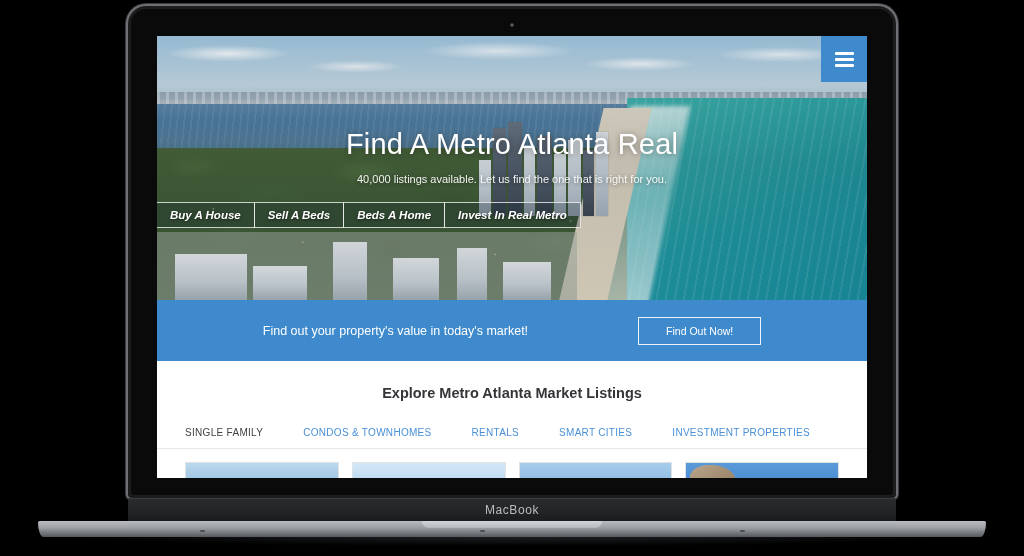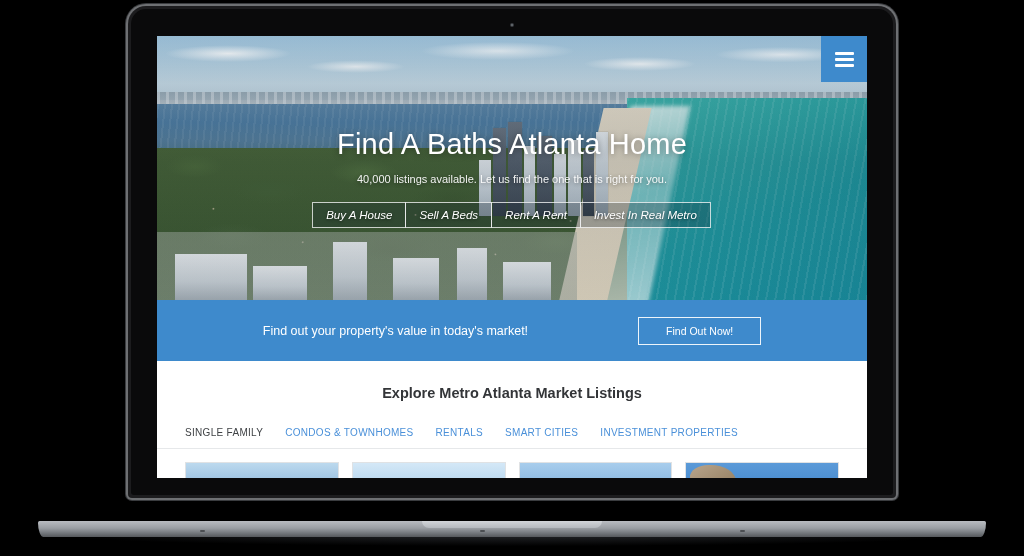--- a/index.html
+++ b/index.html
@@ -277,21 +277,22 @@
   .hero-sub {
     color: rgba(255,255,255,0.93);
     font-size: 11px;
     margin: 12px 0 17px 0;
     font-weight: 400;
     text-shadow: 0 1px 4px rgba(0,0,0,0.45);
   }
   .hero-actions {
     margin-top: 16px;
     display: flex;
-    justify-content: center;
+    justify-content: flex-start;
+    font-weight: bold;
   }
   .hero-btn {
     font-size: 11.5px;
     font-style: italic;
     color: #ffffff;
     padding: 6px 13px;
     border: 1px solid rgba(255,255,255,0.75);
     background: rgba(20,35,45,0.26);
     margin-left: -1px;
     cursor: pointer;
@@ -392,21 +393,21 @@
   }
   .listings-title {
     text-align: center;
     font-size: 14.5px;
     color: #333538;
     font-weight: 700;
     margin: 0;
   }
   .tabs {
     display: flex;
-    gap: 22px;
+    gap: 40px;
     padding: 0 28px;
     margin-top: 26px;
     border-bottom: 1px solid #e6e8ea;
     padding-bottom: 10px;
   }
   .tab {
     font-size: 10px;
     color: #4a90d9;
     letter-spacing: 0.3px;
     cursor: pointer;
@@ -486,26 +487,26 @@
 
       <div class="hero-scrim"></div>
 
       <div class="hamburger">
         <span></span>
         <span></span>
         <span></span>
       </div>
 
       <div class="hero-content">
-        <h1 class="hero-title">Find A Baths Atlanta Home</h1>
+        <h1 class="hero-title">Find A Metro Atlanta Real</h1>
         <p class="hero-sub">40,000 listings available. Let us find the one that is right for you.</p>
         <div class="hero-actions">
           <div class="hero-btn">Buy A House</div>
           <div class="hero-btn">Sell A Beds</div>
-          <div class="hero-btn">Rent A Rent</div>
+          <div class="hero-btn">Beds A Home</div>
           <div class="hero-btn">Invest In Real Metro</div>
         </div>
       </div>
 
     </div>
 
     <div class="cta">
       <div class="cta-text">Find out your property's value in today's market!</div>
       <div class="cta-btn">Find Out Now!</div>
     </div>
@@ -533,20 +534,23 @@
         </div>
         <div class="card c4">
           <div class="rock"></div>
 
         </div>
       </div>
     </div>
 
   </div>
 
+  <div class="laptop-chin">
+    <span class="macbook-wordmark">MacBook</span>
+  </div>
 
   <div class="base-shadow"></div>
   <div class="laptop-base">
     <div class="base-notch"></div>
   </div>
   <div class="base-foot" style="left:200px;"></div>
   <div class="base-foot" style="left:480px;"></div>
   <div class="base-foot" style="left:740px;"></div>
 
 </div>

